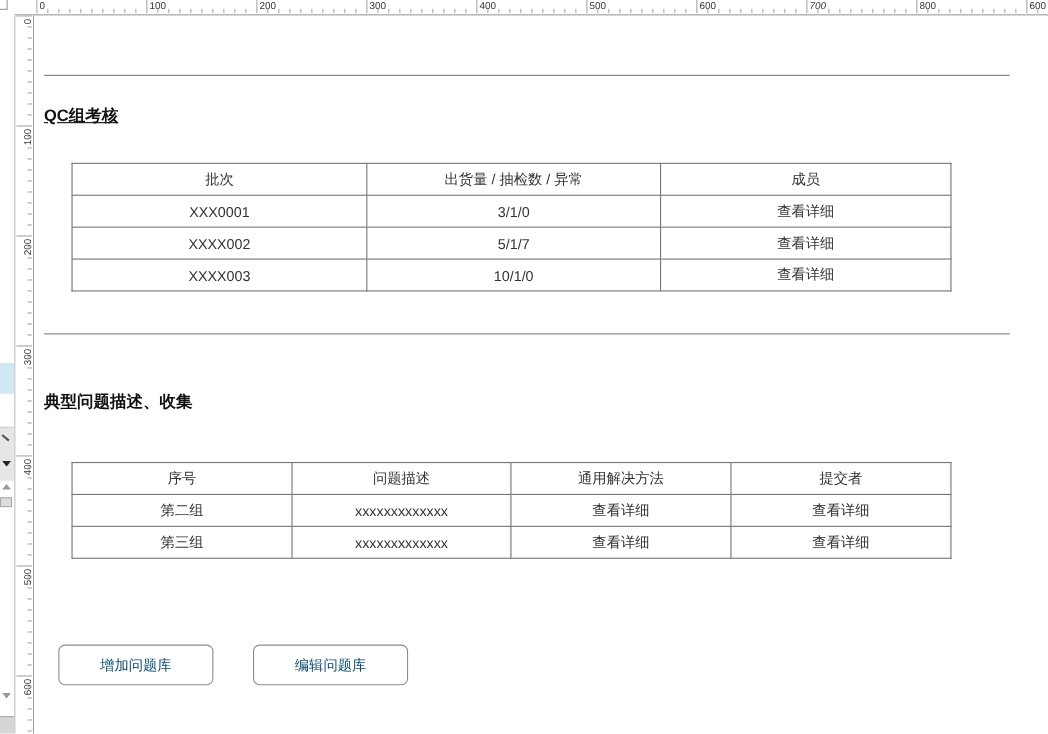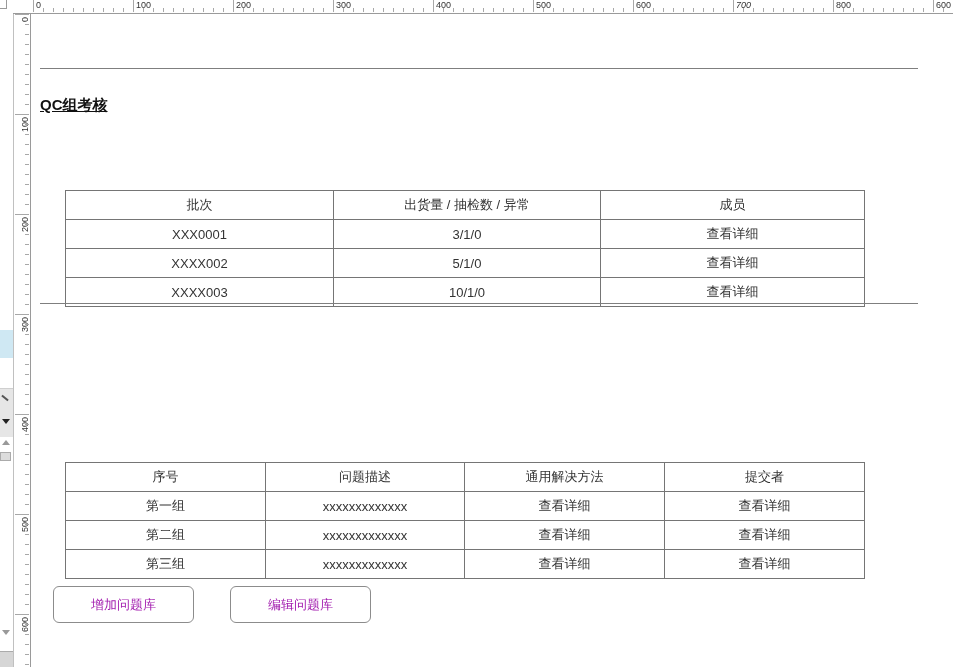--- a/index.html
+++ b/index.html
@@ -54,36 +54,36 @@
   .divider-2 { top: 288px; }
   .section-heading {
     position: absolute; left: 9px; margin: 0;
     font-size: 15px; font-weight: bold; color: #111;
   }
   .heading-qc { top: 81px; text-decoration: underline; }
   .heading-problems { top: 341px; }
 
   table.wf-table {
     position: absolute; left: 34px; border-collapse: collapse;
-    background: #fff; table-layout: fixed; width: 799px; margin-top: 42px;
+    background: #fff; table-layout: fixed; width: 799px;
   }
   .table-qc { top: 133px; }
   .table-problems { top: 405px; }
   .wf-table th, .wf-table td {
     border: 1px solid #757575; height: 29px; padding: 0 4px;
     text-align: center; vertical-align: middle;
     font-size: 13px; font-weight: normal; color: #333;
     overflow: hidden; white-space: nowrap;
   }
   .wf-table td.link-cell { cursor: pointer; }
 
   .wf-button {
     position: absolute; top: 571px; width: 141px; height: 37px;
     background: #fff; border: 1px solid #8c8c8c; border-radius: 6px;
-    font-family: "Liberation Sans", sans-serif; font-size: 13px; color: #a21caf;
+    font-family: "Liberation Sans", sans-serif; font-size: 13px; color: #0c4a6e;
     cursor: pointer;
   }
   .btn-add { left: 22px; }
   .btn-edit { left: 199px; }
 </style>
 </head>
 <body>
 
 <div class="screen">
 
@@ -300,57 +300,52 @@
         </tr>
       </thead>
       <tbody>
         <tr>
           <td>XXX0001</td>
           <td>3/1/0</td>
           <td class="link-cell">查看详细</td>
         </tr>
         <tr>
           <td>XXXX002</td>
-          <td>5/1/0</td>
+          <td>5/1/7</td>
           <td class="link-cell">查看详细</td>
         </tr>
         <tr>
           <td>XXXX003</td>
           <td>10/1/0</td>
           <td class="link-cell">查看详细</td>
         </tr>
       </tbody>
     </table>
 
     <div class="divider divider-2"></div>
 
+    <h2 class="section-heading heading-problems">典型问题描述、收集</h2>
 
     <table class="wf-table table-problems">
       <colgroup>
           <col style="width:200px">
           <col style="width:199px">
           <col style="width:200px">
           <col style="width:200px">
         </colgroup>
       <thead>
         <tr>
           <th>序号</th>
           <th>问题描述</th>
           <th>通用解决方法</th>
           <th>提交者</th>
         </tr>
       </thead>
       <tbody>
         <tr>
-          <td>第一组</td>
-          <td>xxxxxxxxxxxxx</td>
-          <td class="link-cell">查看详细</td>
-          <td class="link-cell">查看详细</td>
-        </tr>
-        <tr>
           <td>第二组</td>
           <td>xxxxxxxxxxxxx</td>
           <td class="link-cell">查看详细</td>
           <td class="link-cell">查看详细</td>
         </tr>
         <tr>
           <td>第三组</td>
           <td>xxxxxxxxxxxxx</td>
           <td class="link-cell">查看详细</td>
           <td class="link-cell">查看详细</td>

